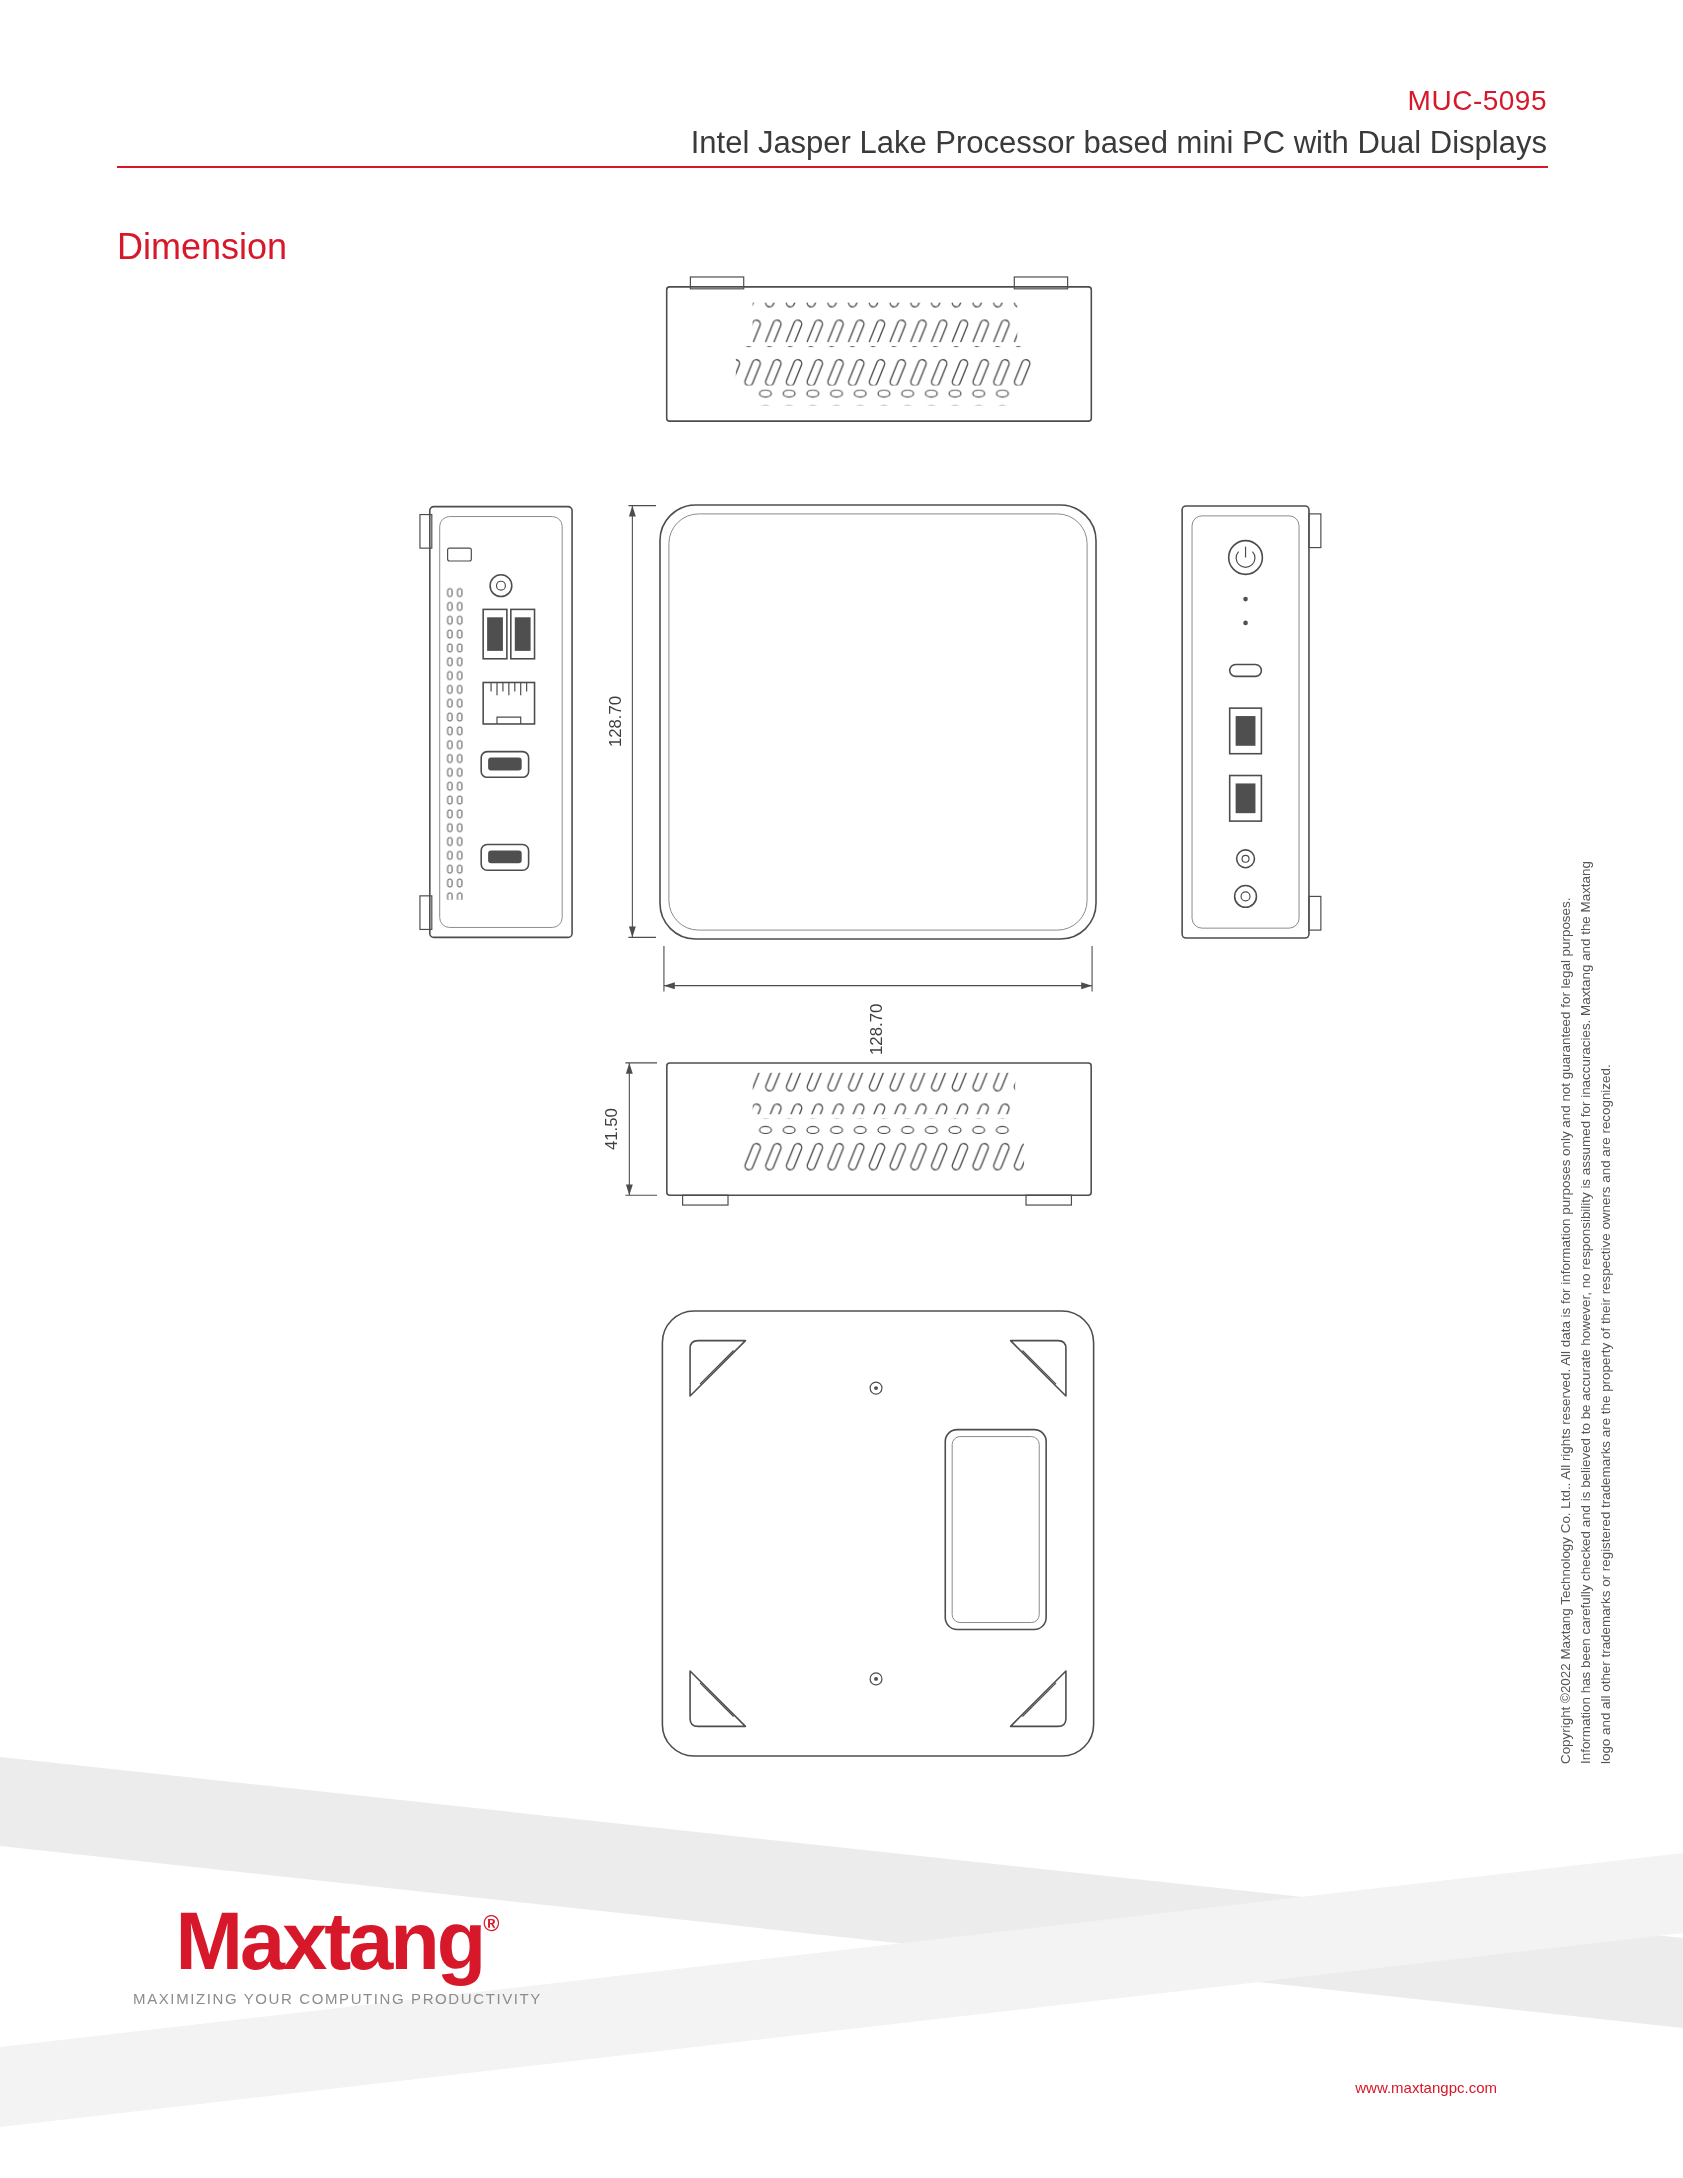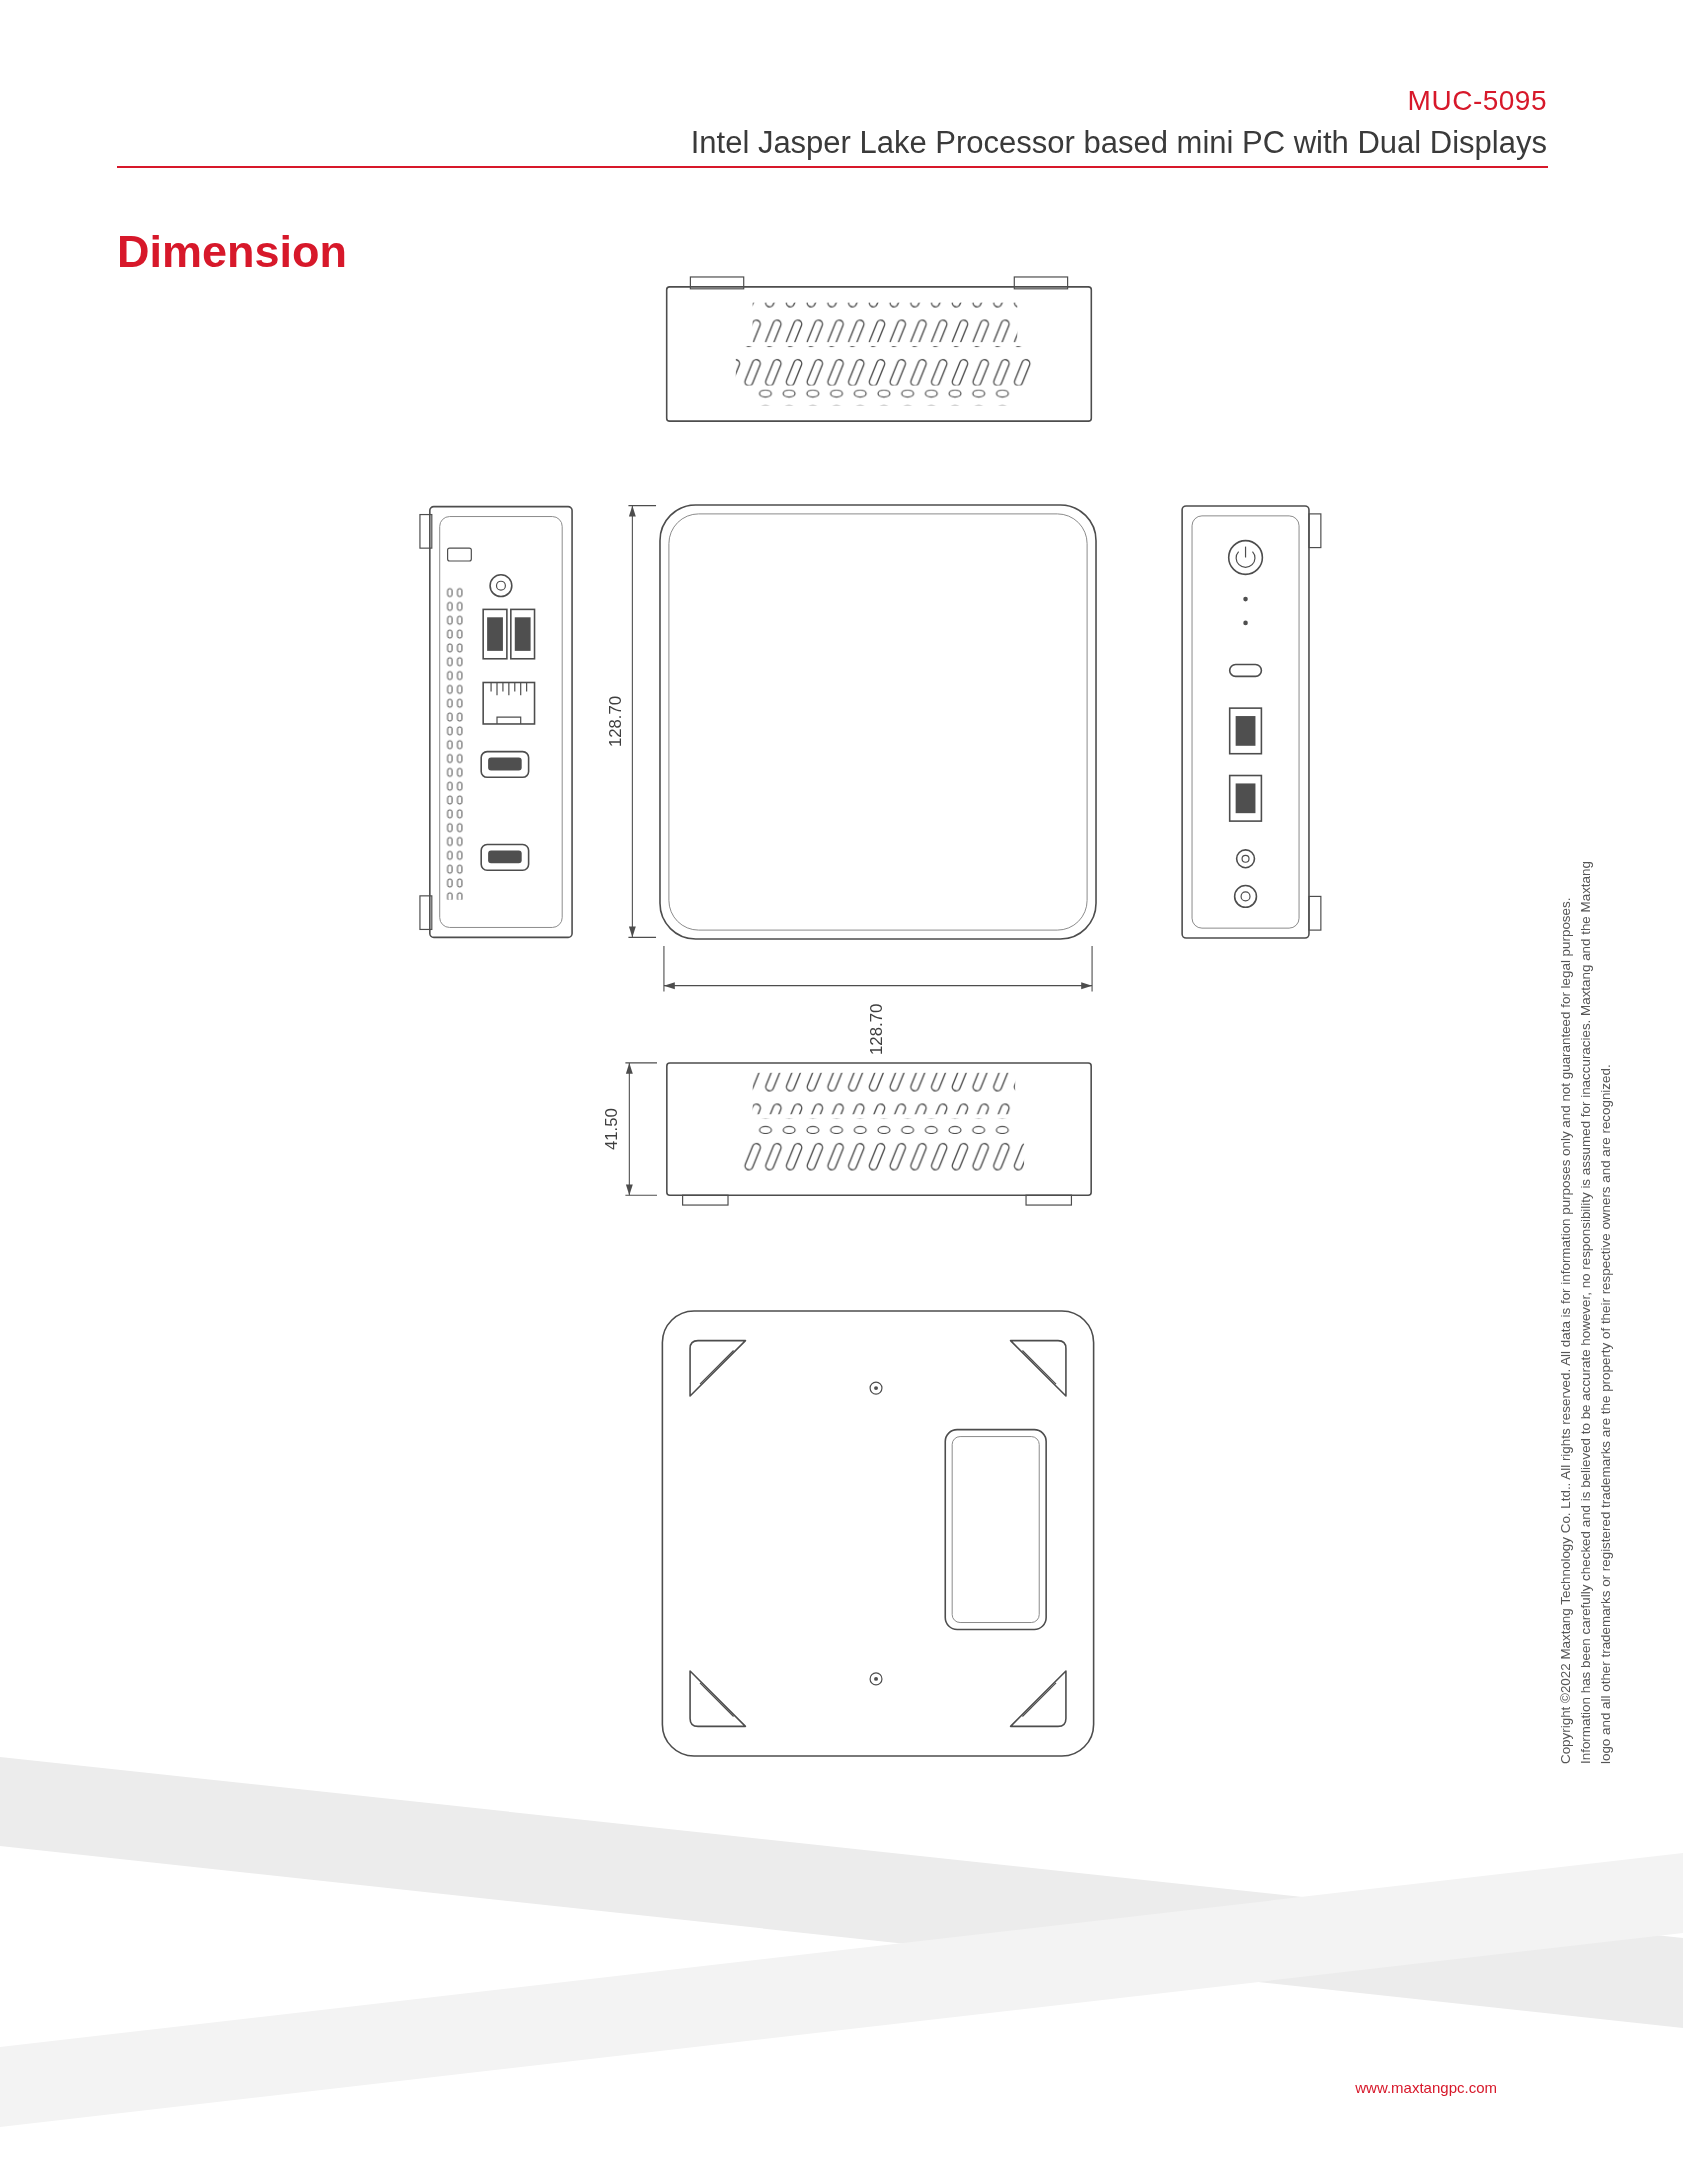--- a/index.html
+++ b/index.html
@@ -11,21 +11,21 @@
   .band1 { background:#ececec; clip-path:polygon(0px 1757px, 1683px 1938px, 1683px 2028px, 0px 1846px); }
   .band2 { background:#f3f3f3; clip-path:polygon(0px 2047px, 1683px 1853px, 1683px 1933px, 0px 2127px); }
 
   .z { position:absolute; z-index:2; }
 
   
   .model { top:85px; right:136px; font-size:28px; color:#d7182a; letter-spacing:0.5px; }
   .subtitle { top:125px; right:136px; font-size:31px; color:#3a3a3a; }
   .header-rule { top:166px; left:117px; width:1431px; height:2px; background:#d7182a; }
 
-  .section-title { top:226px; left:117px; font-size:45px; font-weight:bold; color:#d7182a; }
+  .section-title { top:226px; left:117px; font-size:36px; font-weight:normal; color:#d7182a; }
 
   
   svg.drawing { position:absolute; z-index:2; }
   .ln { fill:none; stroke:#4d4d4d; stroke-width:1.6; }
   .ln-th { fill:none; stroke:#4d4d4d; stroke-width:1.2; }
   .ln-light { fill:none; stroke:#8a8a8a; stroke-width:1; }
   .fillp { fill:#4f4f4f; stroke:none; }
   .dim { stroke:#4d4d4d; stroke-width:1.1; fill:none; }
   .arr { fill:#4d4d4d; stroke:none; }
   .dim-text { font-family:"Liberation Sans", sans-serif; font-size:17px; fill:#3f3f3f; }
@@ -189,18 +189,22 @@
     <circle cx="222" cy="82" r="6" class="ln-th"></circle>
     <circle cx="222" cy="82" r="2" class="fillp"></circle>
     <circle cx="222" cy="376" r="6" class="ln-th"></circle>
     <circle cx="222" cy="376" r="2" class="fillp"></circle>
     <rect x="292" y="124" width="102" height="202" rx="12" class="ln"></rect>
     <rect x="299" y="131" width="88" height="188" rx="8" class="ln-light"></rect>
   </svg>
 
   <div class="copyright-vertical">Copyright ©2022 Maxtang Technology Co. Ltd.. All rights reserved. All data is for information purposes only and not guaranteed for legal purposes. Information has been carefully checked and is believed to be accurate however, no responsibility is assumed for inaccuracies. Maxtang and the Maxtang logo and all other trademarks or registered trademarks are the property of their respective owners and are recognized.</div>
 
+  <div class="z logo-block">
+    <div class="logo"><span>Maxtang</span><span class="reg">®</span></div>
+    <div class="tagline">MAXIMIZING YOUR COMPUTING PRODUCTIVITY</div>
+  </div>
 
 
   <div class="z website">www.maxtangpc.com</div>
 
 </div>
 
 
 </body></html>

